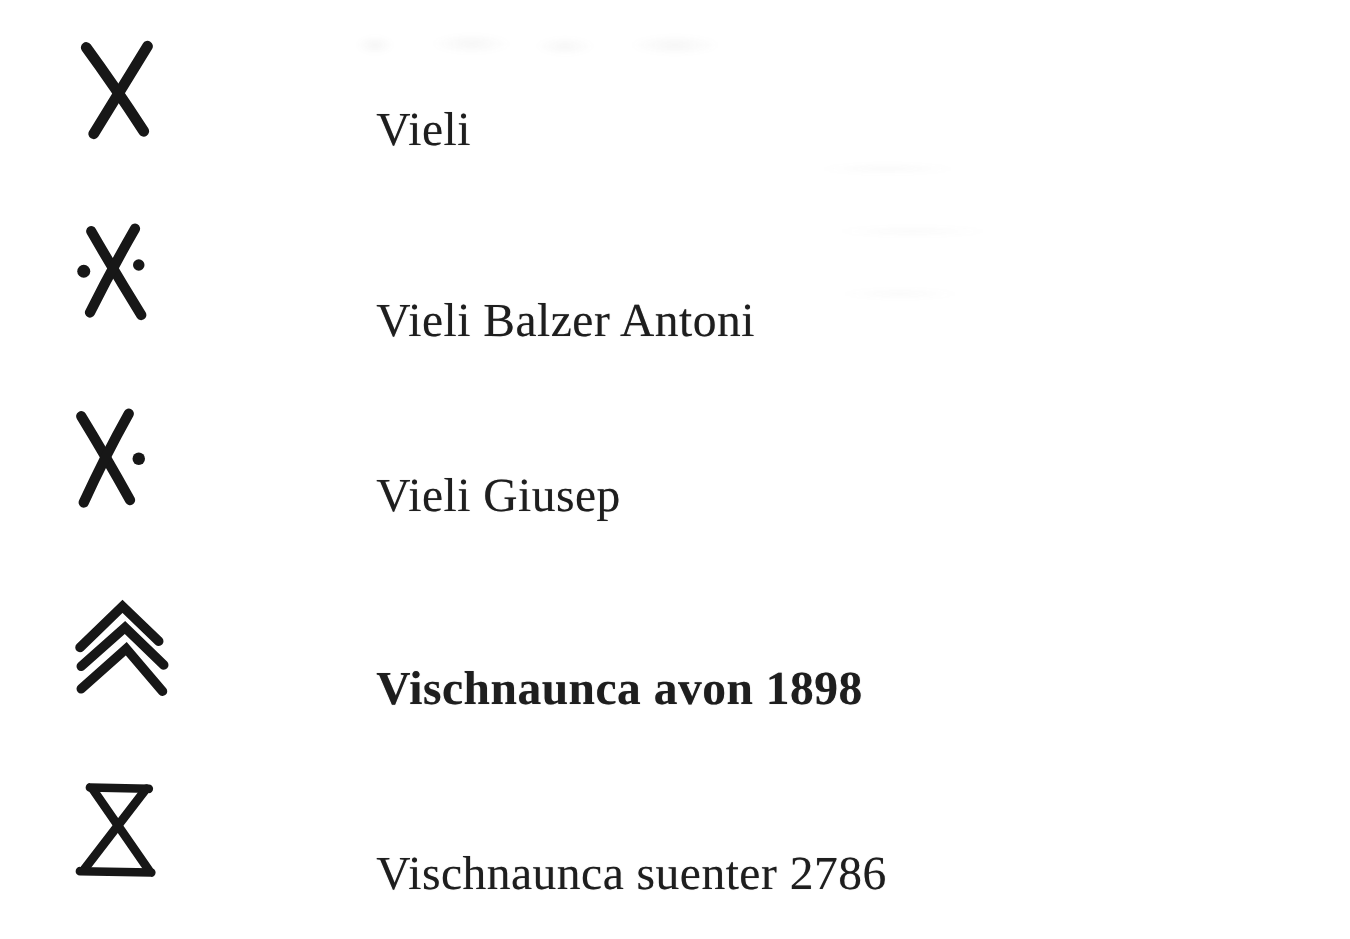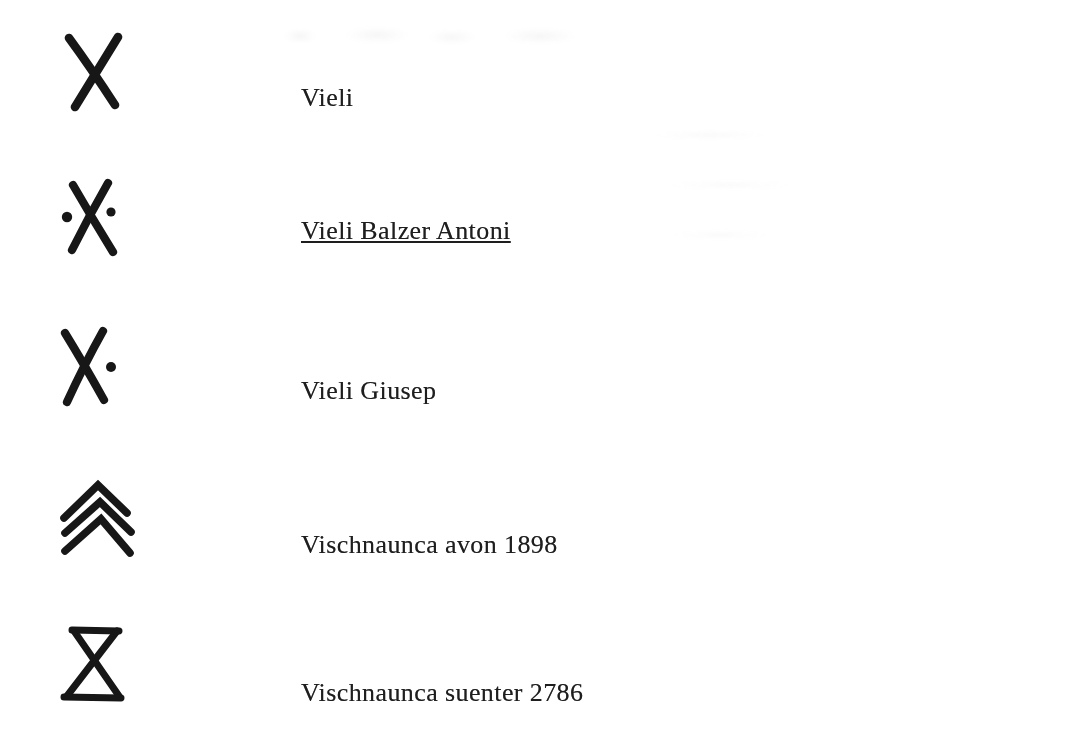--- a/index.html
+++ b/index.html
@@ -25,21 +25,21 @@
     stroke: #171717;
     stroke-linecap: round;
   }
   .mark-symbol circle {
     fill: #171717;
     stroke: none;
   }
   .mark-label {
     position: absolute;
     left: 301px;
-    font-size: 26px;
+    font-size: 38px;
     line-height: 1;
     letter-spacing: 0.4px;
     color: #1e1e1e;
     white-space: nowrap;
     text-shadow: 0 0 0.6px rgba(30,30,30,0.55);
   }
   
   .ghost-heading {
     position: absolute;
     left: 282px;
@@ -82,39 +82,39 @@
     <div class="mark-label" style="top:85px;">Vieli</div>
   </div>
 
   <div>
     <svg class="mark-symbol" style="left:58px; top:178px;" width="62" height="80" viewBox="0 0 62 80" aria-label="hand-drawn X mark with a dot on each side">
       <path d="M15 7 Q34 40 55 74" stroke-width="8.2"></path>
       <path d="M50 5 Q31 38 14 72" stroke-width="8.2"></path>
       <circle cx="9" cy="39" r="5.2"></circle>
       <circle cx="53" cy="34" r="4.6"></circle>
     </svg>
-    <div class="mark-label" style="top:218px;text-decoration:underline;">Vieli Balzer Antoni</div>
+    <div class="mark-label" style="top:238px;">Vieli Balzer Antoni</div>
   </div>
 
   <div>
     <svg class="mark-symbol" style="left:60px; top:326px;" width="58" height="82" viewBox="0 0 58 82" aria-label="hand-drawn X mark with a dot on the right">
       <path d="M5 7 Q24 38 44 74" stroke-width="8.2"></path>
       <path d="M43 5 Q24 39 7 76" stroke-width="8.2"></path>
       <circle cx="51" cy="41" r="5"></circle>
     </svg>
     <div class="mark-label" style="top:378px;text-align:right;">Vieli Giusep</div>
   </div>
 
   <div>
     <svg class="mark-symbol" style="left:58px; top:479px;" width="79" height="81" viewBox="0 0 79 81" aria-label="three nested upward chevrons">
       <polyline points="6,39 40,6 69,34" stroke-width="7.6" stroke-linejoin="miter"></polyline>
       <polyline points="7,54 42,23 73,53" stroke-width="7.6" stroke-linejoin="miter"></polyline>
       <polyline points="7,72 43,40 72,74" stroke-width="7.6" stroke-linejoin="miter"></polyline>
     </svg>
-    <div class="mark-label" style="top:532px;">Vischnaunca avon 1898</div>
+    <div class="mark-label" style="top:532px;font-weight:bold;">Vischnaunca avon 1898</div>
   </div>
 
   <div>
     <svg class="mark-symbol" style="left:60px; top:624px;" width="65" height="80" viewBox="0 0 65 80" aria-label="hourglass made of two triangles meeting at a point">
       <path d="M12 6 L59 7" stroke-width="7"></path>
       <path d="M14 7 L59 72" stroke-width="7"></path>
       <path d="M57 7 L7 72" stroke-width="7"></path>
       <path d="M4 73 L61 74" stroke-width="7"></path>
     </svg>
     <div class="mark-label" style="top:680px;">Vischnaunca suenter 2786</div>

